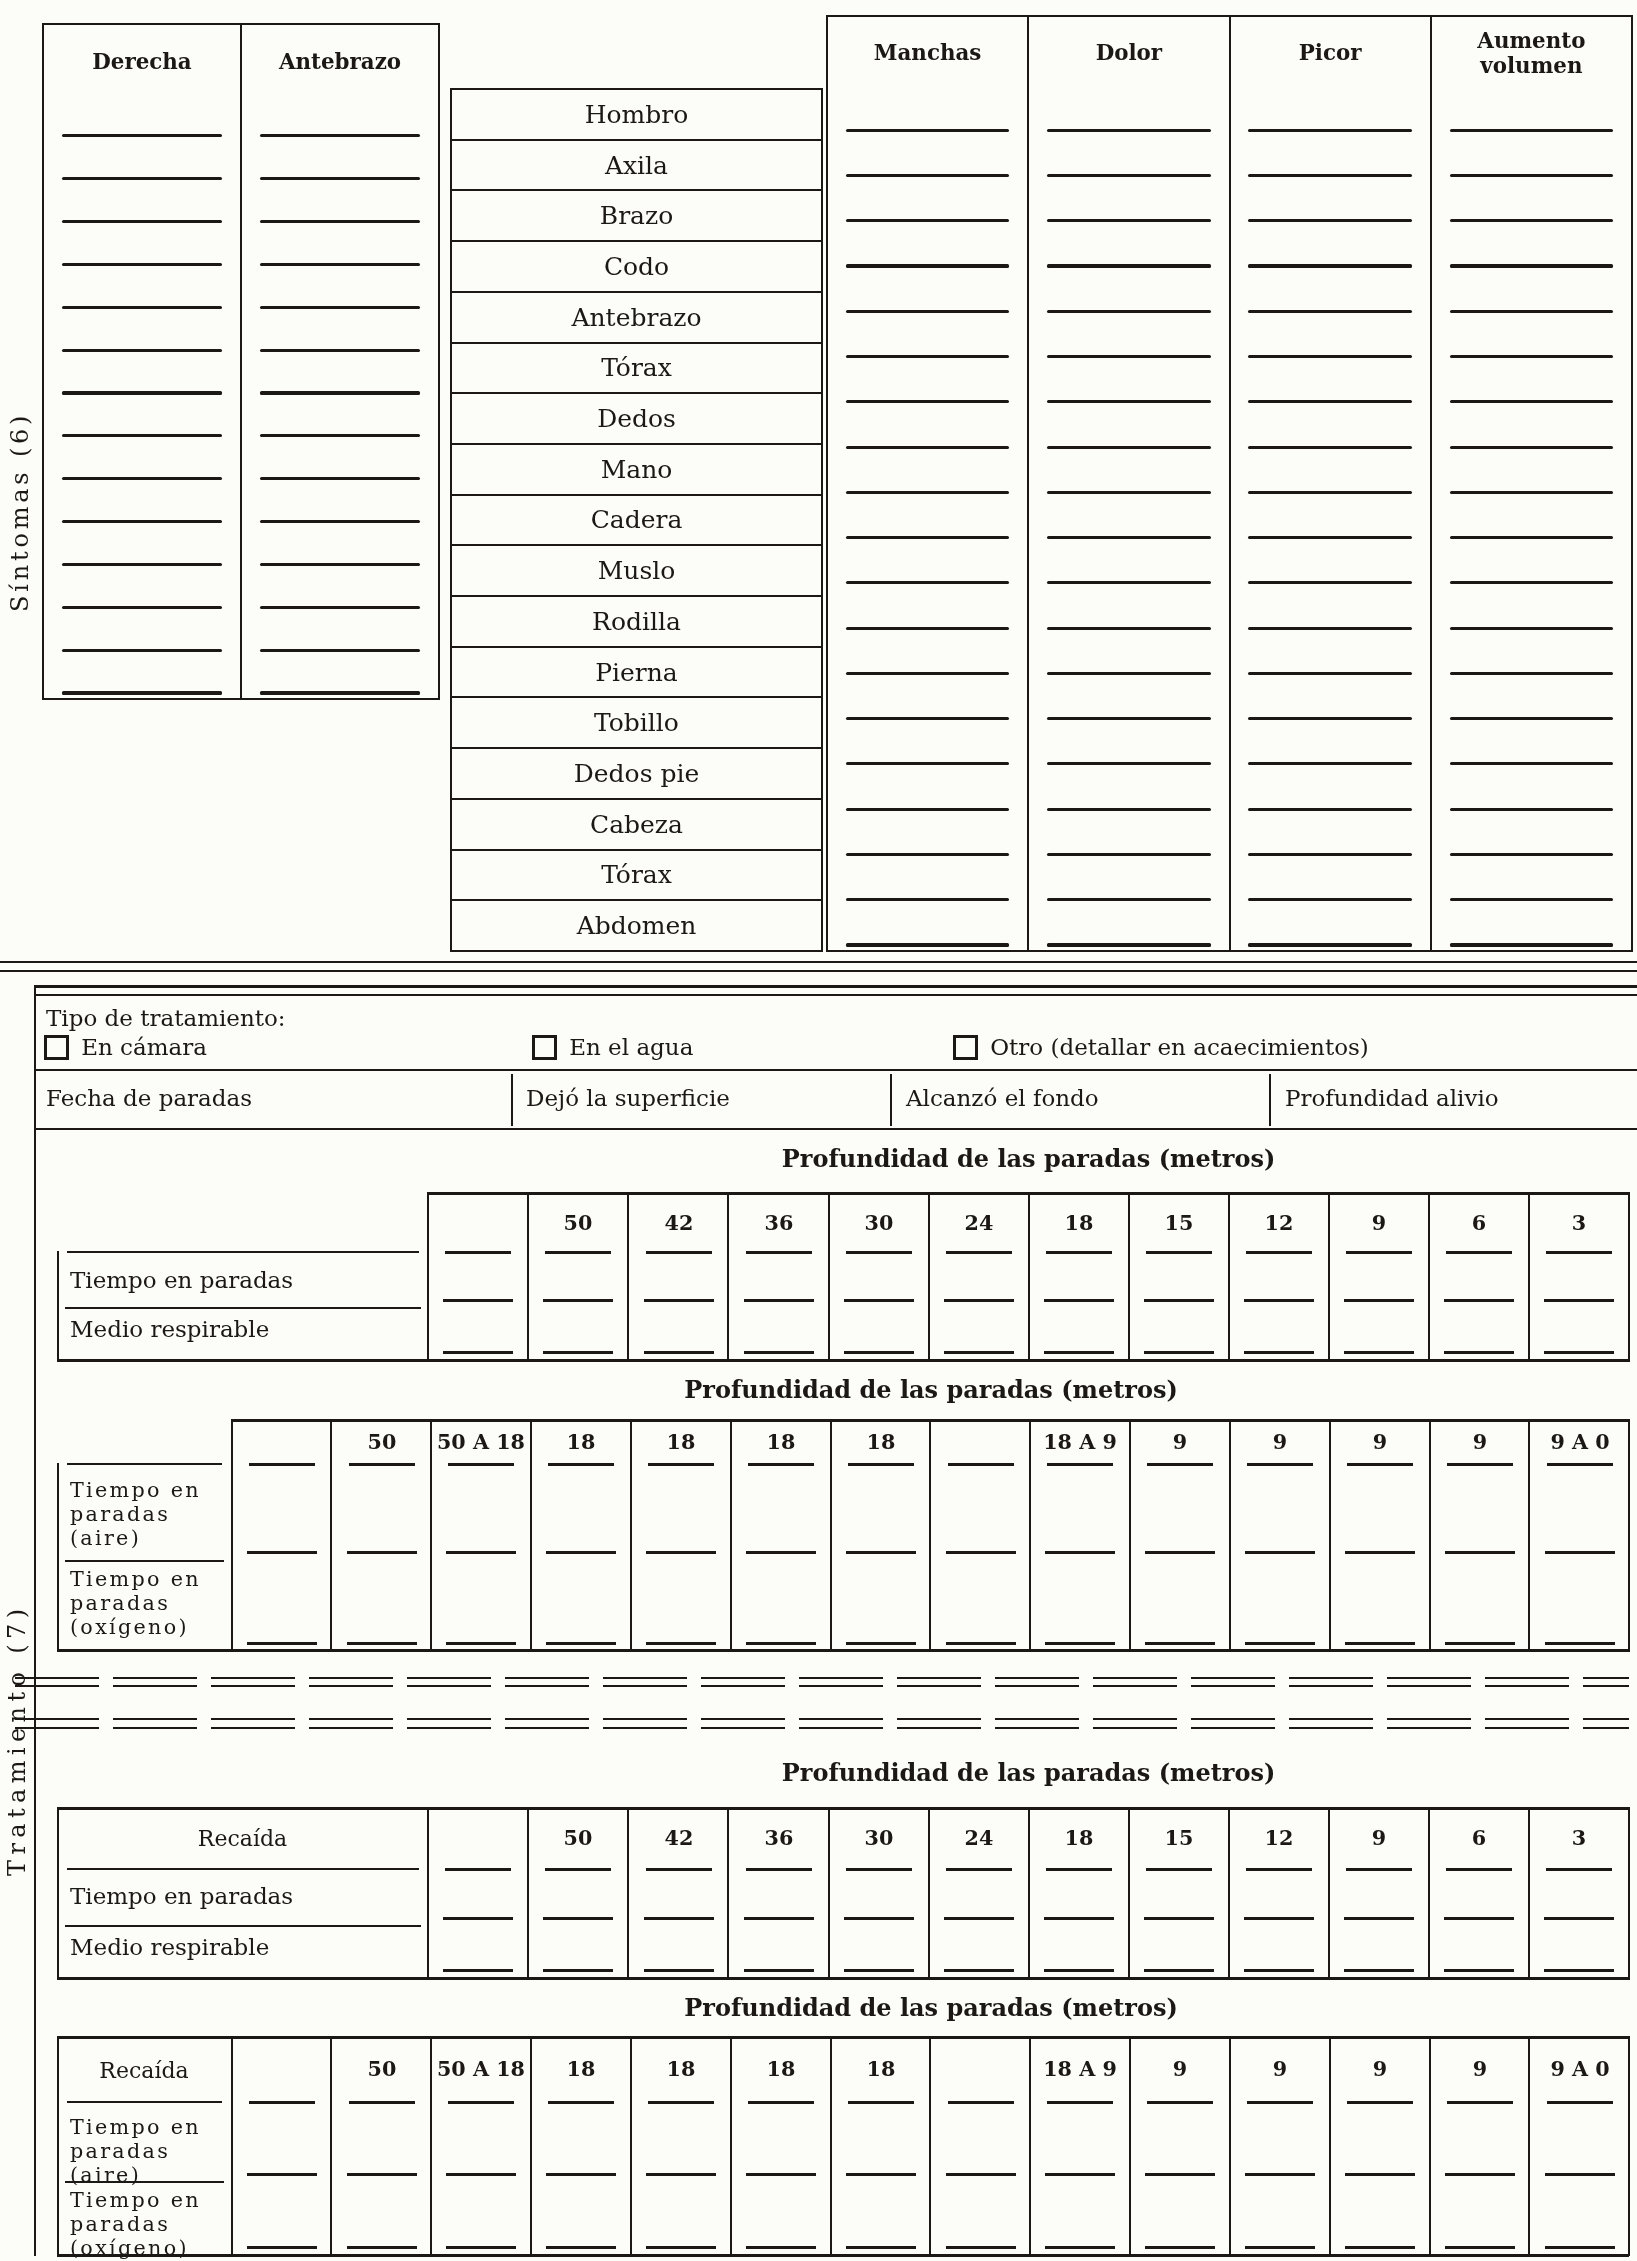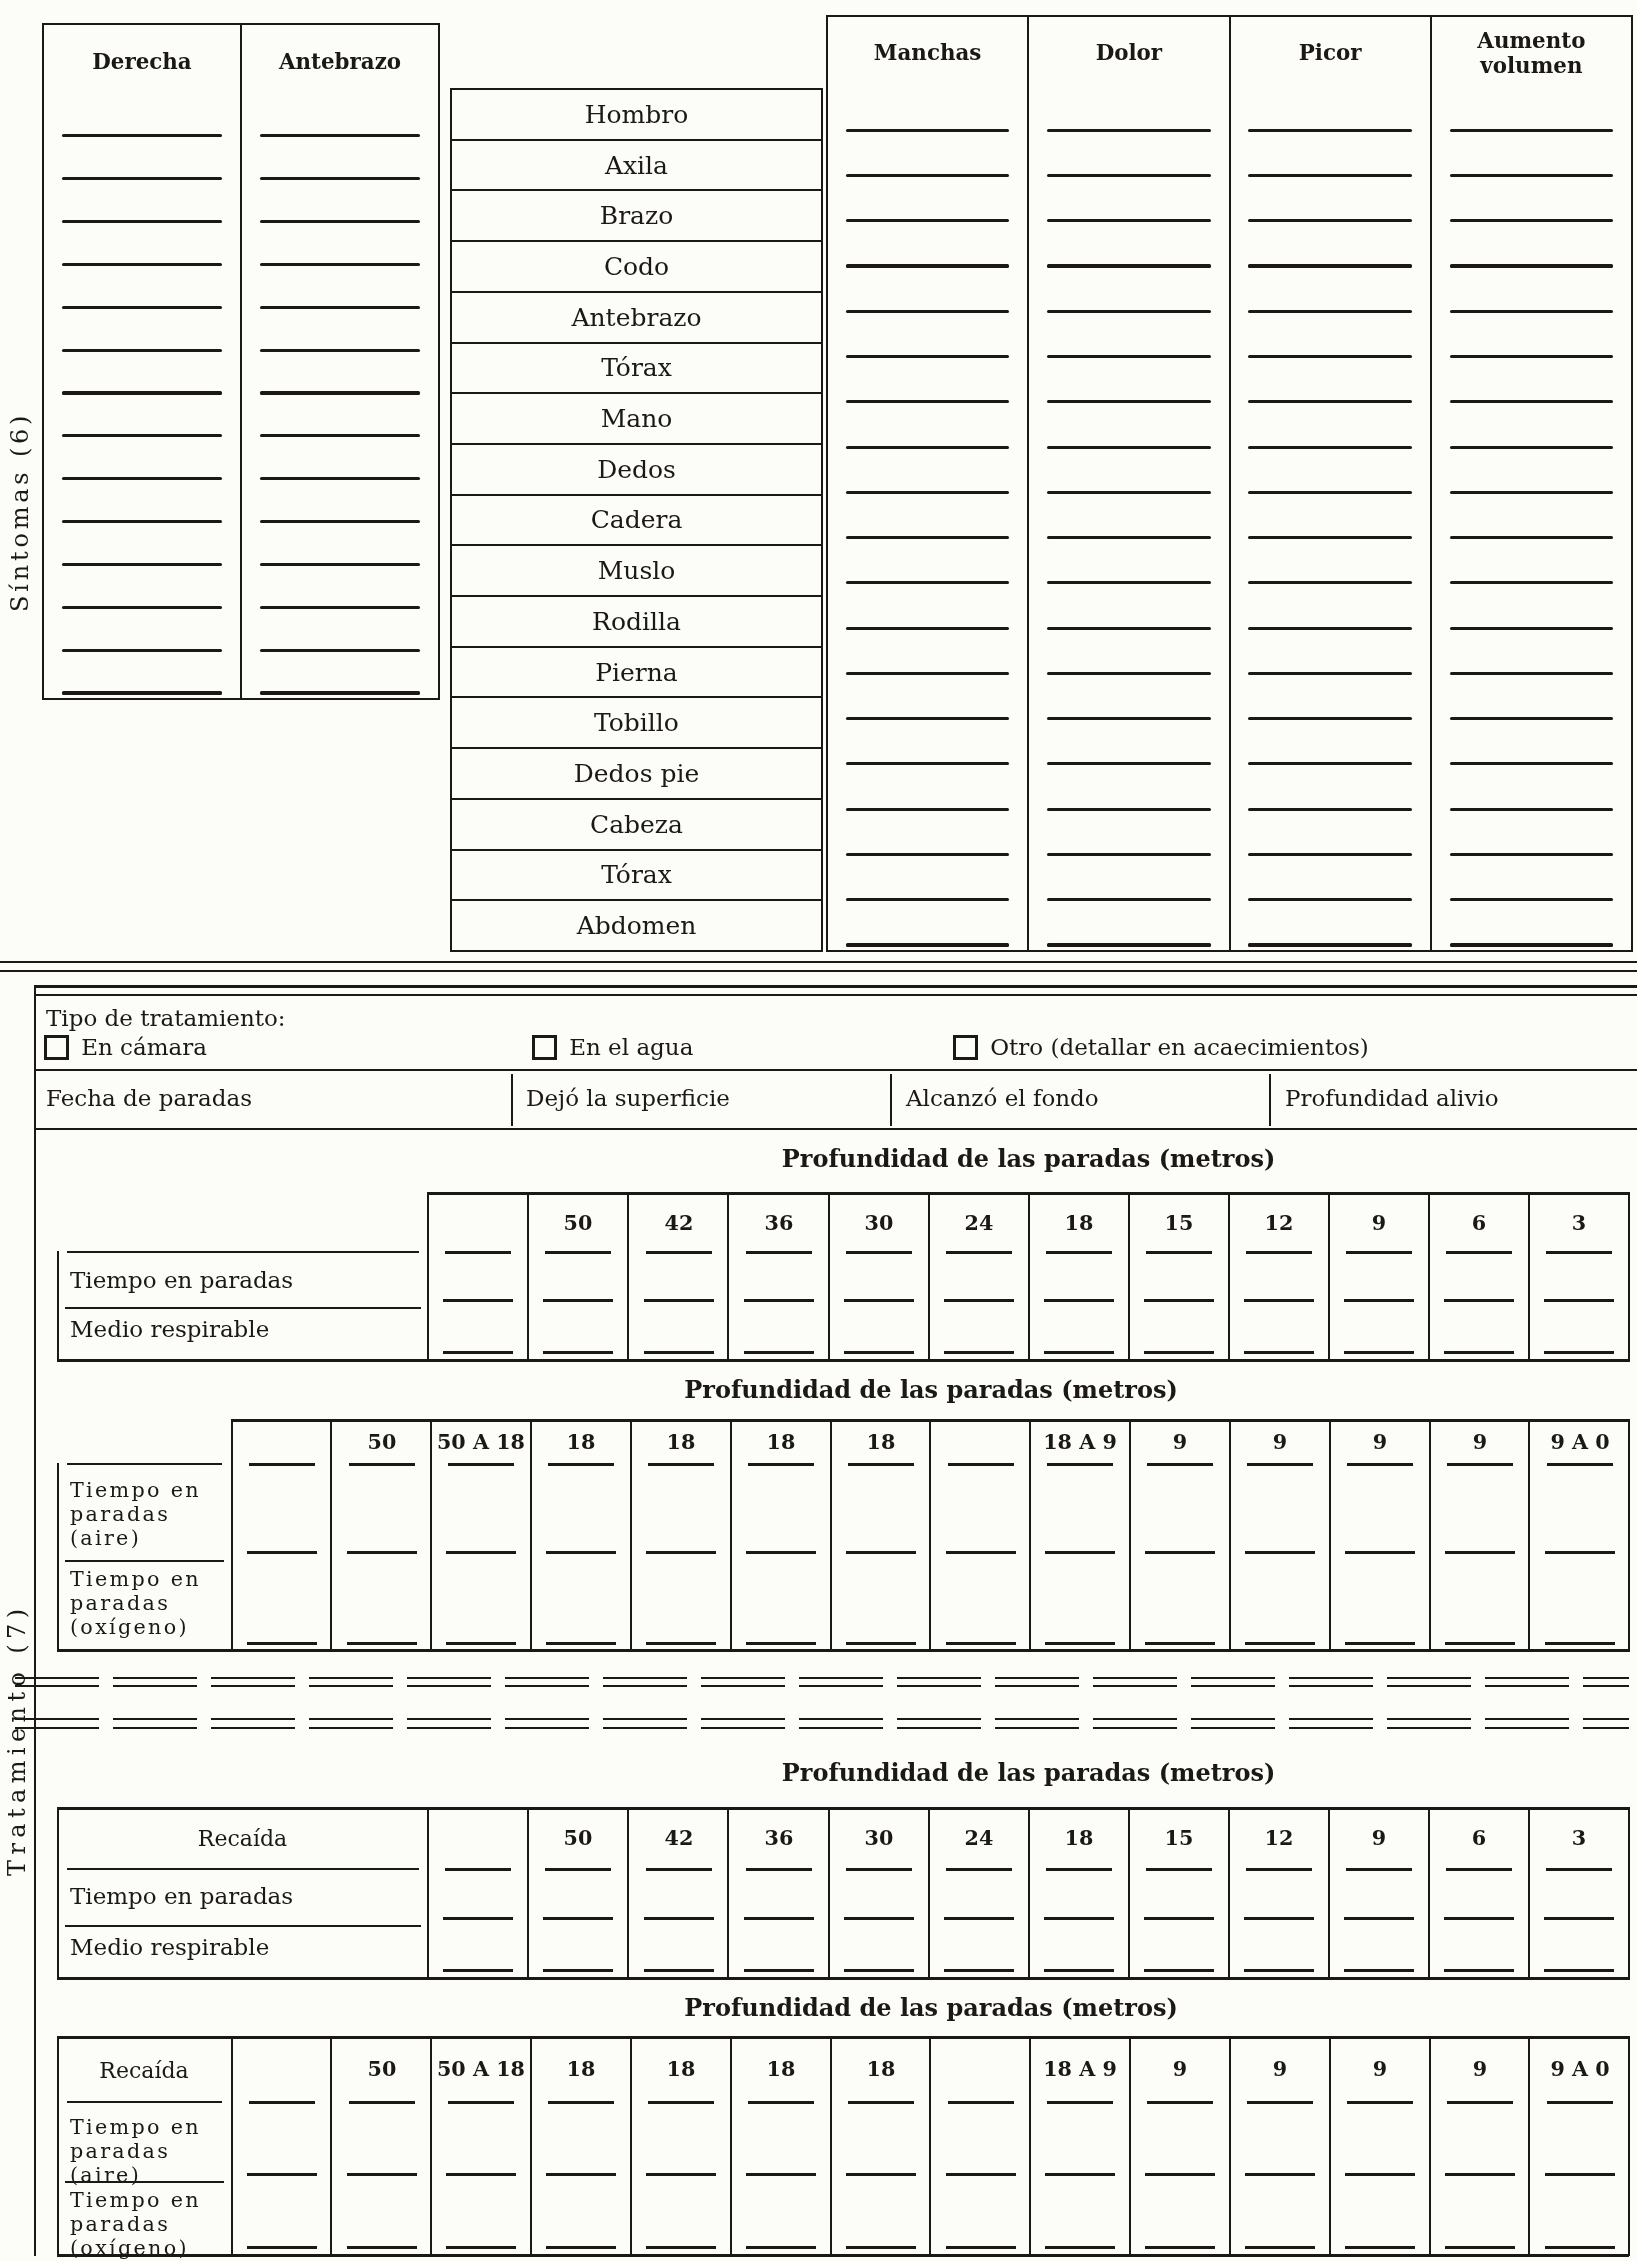--- a/index.html
+++ b/index.html
@@ -184,22 +184,22 @@
         </div>
       </div>
     </div>
   <div id="parts-col">
       <div class="part-row">Hombro</div>
       <div class="part-row">Axila</div>
       <div class="part-row">Brazo</div>
       <div class="part-row">Codo</div>
       <div class="part-row">Antebrazo</div>
       <div class="part-row">Tórax</div>
+      <div class="part-row">Dedos</div>
       <div class="part-row">Mano</div>
-      <div class="part-row">Dedos</div>
       <div class="part-row">Cadera</div>
       <div class="part-row">Muslo</div>
       <div class="part-row">Rodilla</div>
       <div class="part-row">Pierna</div>
       <div class="part-row">Tobillo</div>
       <div class="part-row">Dedos pie</div>
       <div class="part-row">Cabeza</div>
       <div class="part-row">Tórax</div>
       <div class="part-row">Abdomen</div>
     </div>

